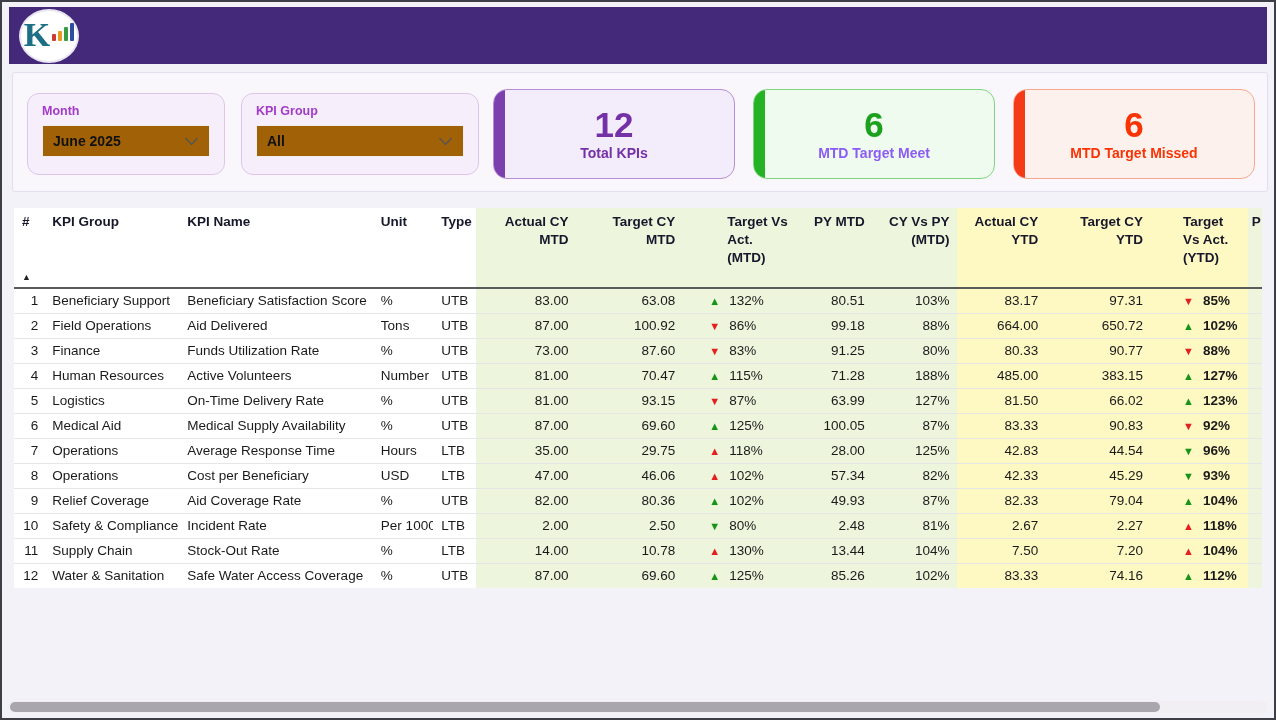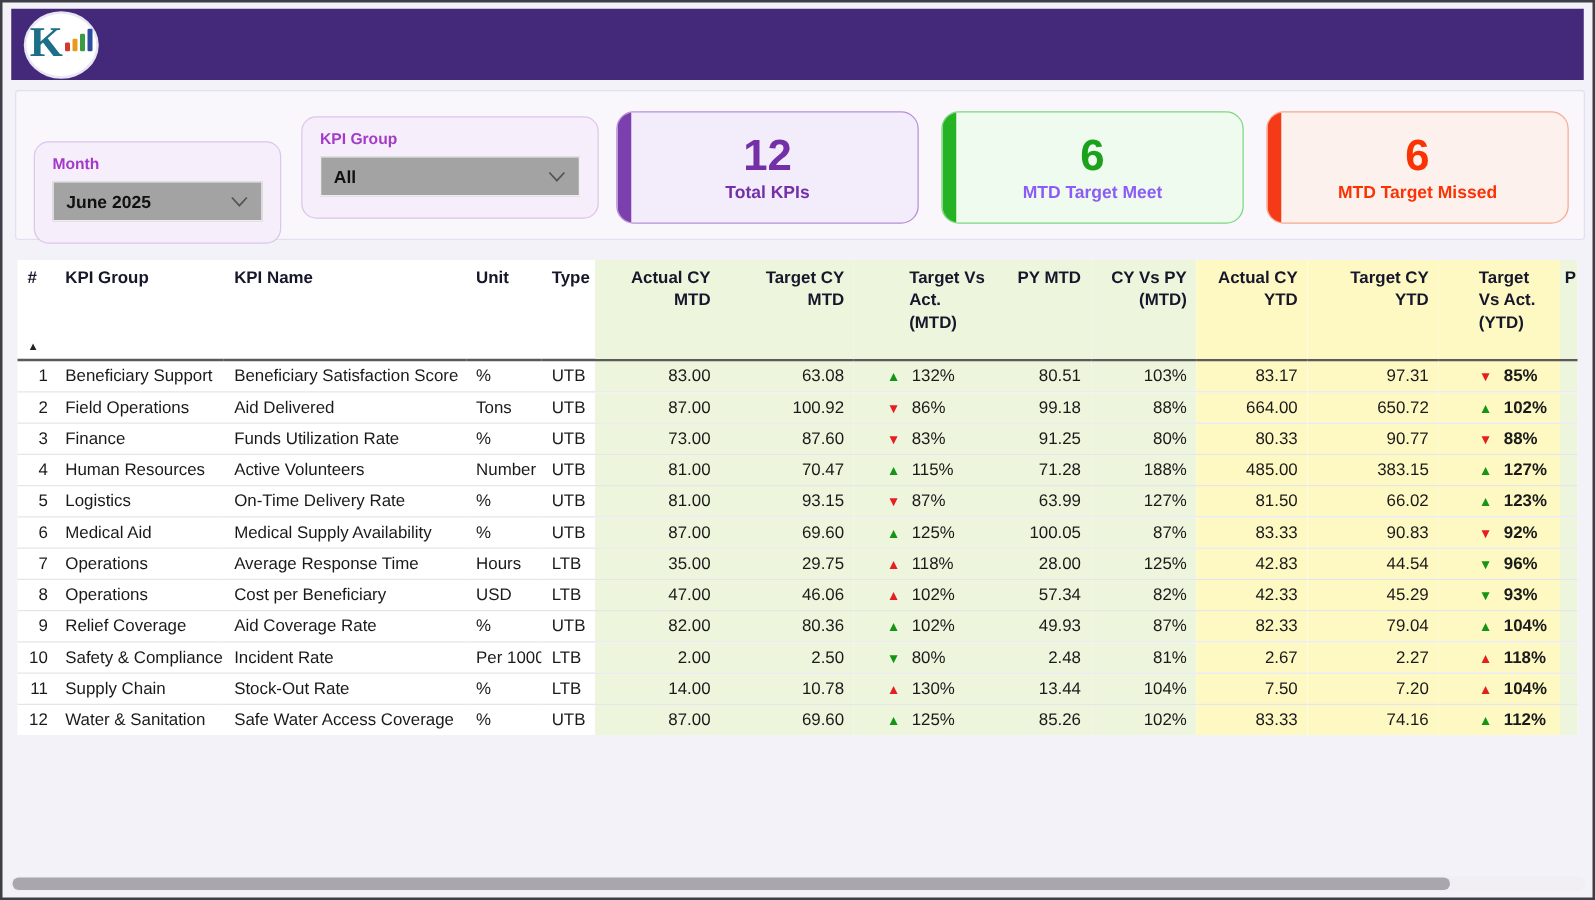--- a/index.html
+++ b/index.html
@@ -25,24 +25,24 @@
   .lb1{height:7px;  background:#cf3b2f;}
   .lb2{height:10px; background:#e89a1e;}
   .lb3{height:14px; background:#3a9c40;}
   .lb4{height:18px; background:#2c4da0;}
 
   
   .strip { position:absolute; left:10px; top:70px; width:1256px; height:120px;
            background:#f9f7fc; border:1px solid #e4dff0; border-radius:3px; }
   .slicer { position:absolute; top:20px; height:82px; background:#f7eefb;
             border:1px solid #dcc6ec; border-radius:12px; padding:10px 14px; }
-  .slicer-month { left:14px; width:198px;margin-top:20px; }
+  .slicer-month { left:14px; width:198px; }
   .slicer-kpigroup { left:228px; width:238px; }
   .slicer-label { color:#a23bc8; font-weight:bold; font-size:12.5px; margin-bottom:7px; }
-  .slicer-select { background:#a3a3a3; border:1px solid #eee; height:32px;
+  .slicer-select { background:#a16207; border:1px solid #eee; height:32px;
                    display:flex; align-items:center; justify-content:space-between;
                    padding:0 10px; cursor:pointer; }
   .slicer-value { font-weight:bold; font-size:14px; color:#111111; }
 
   .cards { position:absolute; left:480px; top:16px; right:12px; height:90px;
            display:flex; gap:18px; }
   .kpi-card { position:relative; flex:1; border-radius:14px; border:1.5px solid;
               overflow:hidden; display:flex; flex-direction:column;
               align-items:center; justify-content:center; gap:2px; }
   .kpi-accent { position:absolute; left:0; top:0; bottom:0; width:11px; }

